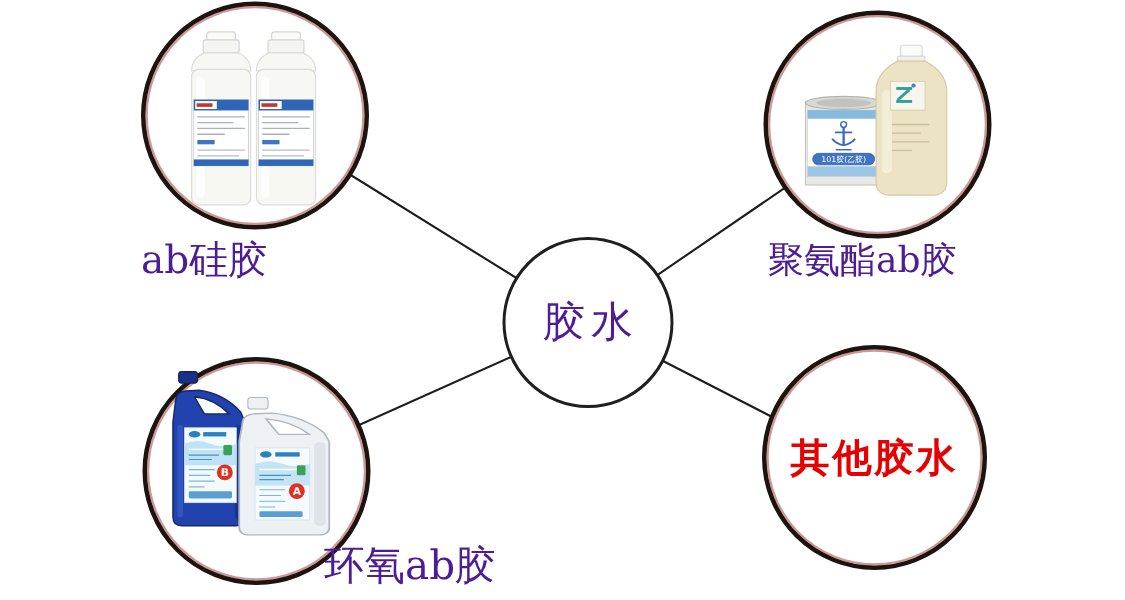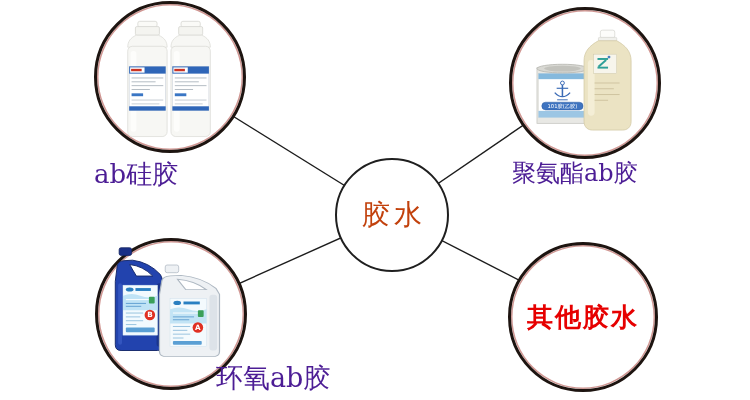--- a/index.html
+++ b/index.html
@@ -28,24 +28,24 @@
     display:flex;align-items:center;justify-content:center;
   }
   #node-center{
     left:335px;top:158px;width:114px;height:114px;
     border-width:2px;border-color:#1f1f1f;
     box-shadow:none;
   }
   #node-tl{left:94px;top:1px;width:152px;height:152px;}
   #node-tr{left:509px;top:7px;width:152px;height:152px;}
   #node-bl{left:95px;top:238px;width:152px;height:152px;}
-  #node-br{left:508px;top:242px;width:150px;height:150px;}
+  #node-br{left:508px;top:230px;width:150px;height:150px;}
   .node-circle svg{display:block;}
   .center-label{
-    font-size:28px;color:#c2410c;letter-spacing:4px;
+    font-size:28px;color:#4c1d95;letter-spacing:4px;
     text-indent:4px;white-space:nowrap;
   }
   .other-label{
     font-size:26px;font-weight:700;color:#e60000;
     letter-spacing:2px;white-space:nowrap;
   }
   .branch-label{
     position:absolute;z-index:3;
     font-size:26px;color:#4c1d95;
     white-space:nowrap;

